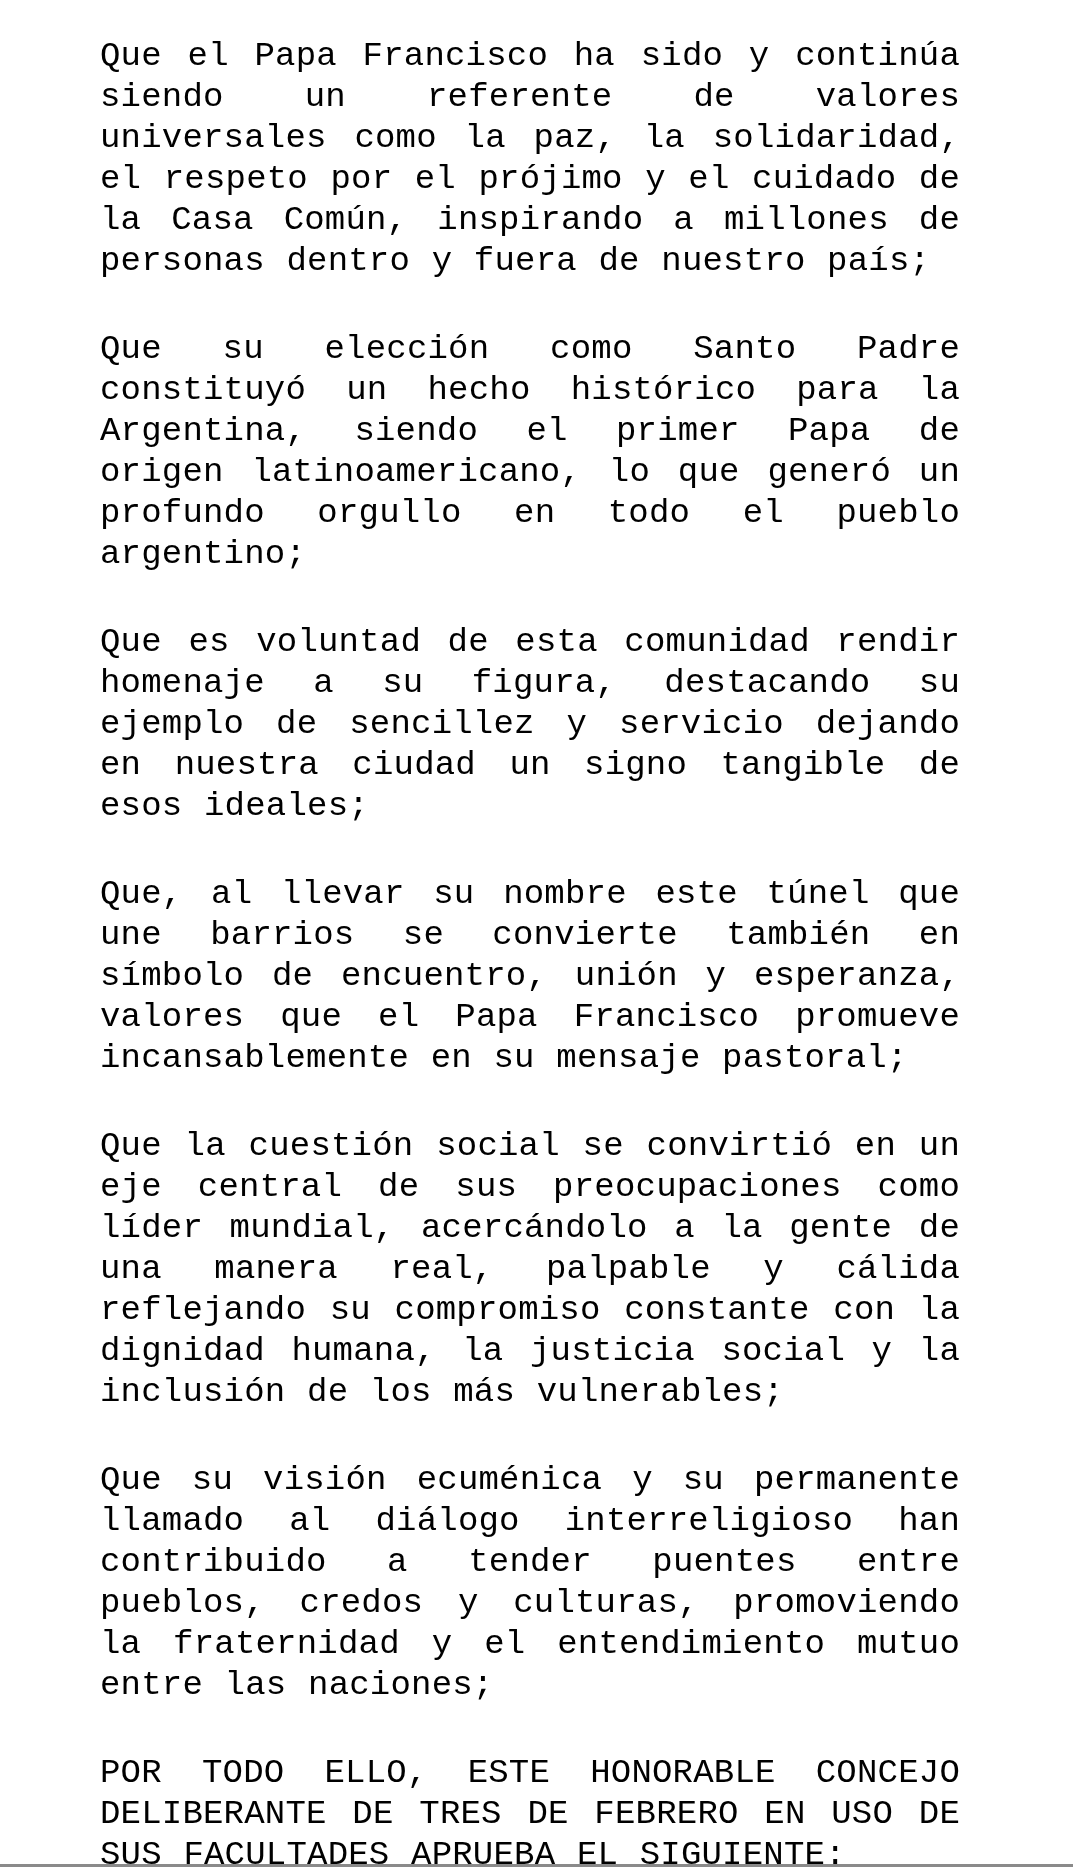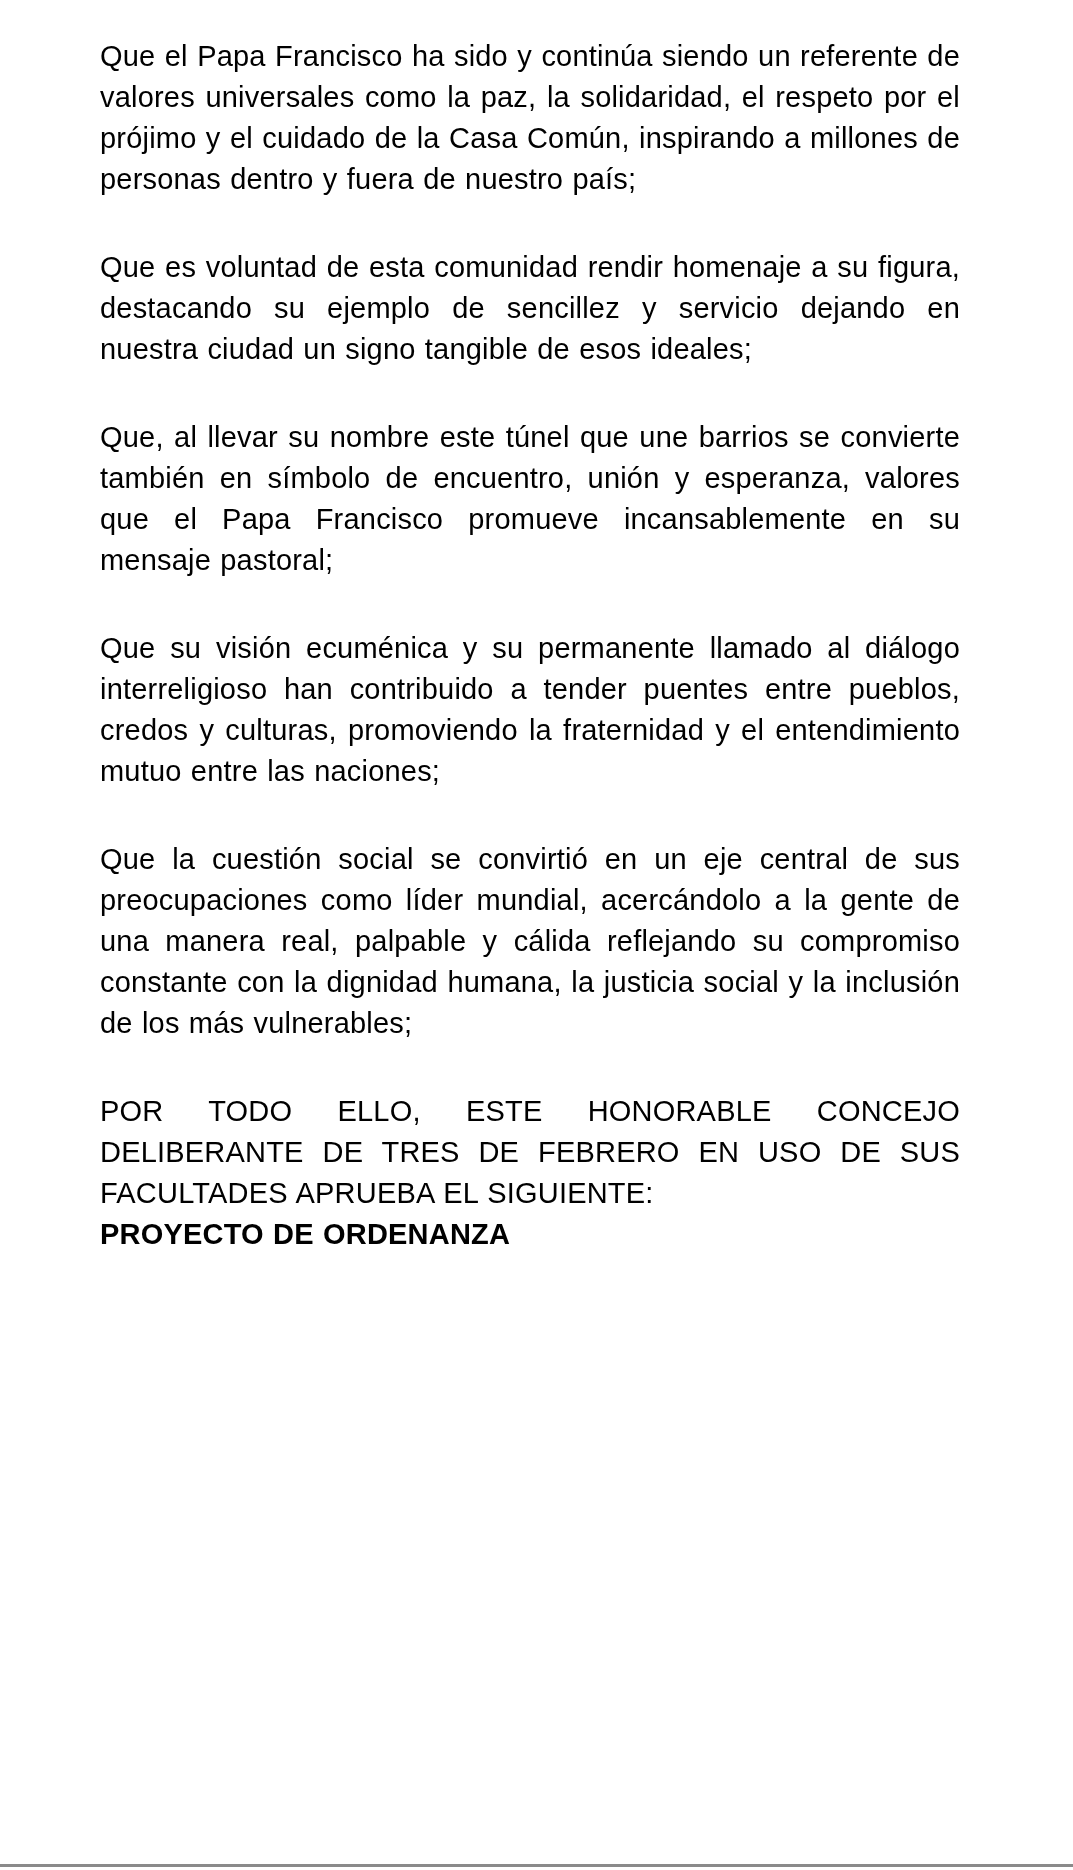--- a/index.html
+++ b/index.html
@@ -24,26 +24,27 @@
     background: #ffffff;
   }
   .text-column {
     position: absolute;
     top: 36px;
     left: 100px;
     width: 860px;
   }
   .para {
     margin: 0 0 47px 0;
-    font-size: 29px;
+    font-size: 34px;
     line-height: 41px;
     text-align: justify;
     text-justify: inter-word;
     letter-spacing: 0.2px;
     word-spacing: 1px;
+    font-family: Liberation Mono, monospace;
   }
   .para.bold {
     font-weight: bold;
   }
   .closing-title {
     font-weight: bold;
   }
   .bottom-rule {
     position: absolute;
     left: 0;
@@ -54,28 +55,29 @@
   }
 </style>
 </head>
 <body>
 
 <div class="page">
   <div class="text-column">
 
     <p class="para">Que el Papa Francisco ha sido y continúa siendo un referente de valores universales como la paz, la solidaridad, el respeto por el prójimo y el cuidado de la Casa Común, inspirando a millones de personas dentro y fuera de nuestro país;</p>
 
+    <p class="para">Que su elección como Santo Padre constituyó un hecho histórico para la Argentina, siendo el primer Papa de origen latinoamericano, lo que generó un profundo orgullo en todo el pueblo argentino;</p>
 
     <p class="para">Que es voluntad de esta comunidad rendir homenaje a su figura, destacando su ejemplo de sencillez y servicio dejando en nuestra ciudad un signo tangible de esos ideales;</p>
 
     <p class="para">Que, al llevar su nombre este túnel que une barrios se convierte también en símbolo de encuentro, unión y esperanza, valores que el Papa Francisco promueve incansablemente en su mensaje pastoral;</p>
 
+    <p class="para">Que la cuestión social se convirtió en un eje central de sus preocupaciones como líder mundial, acercándolo a la gente de una manera real, palpable y cálida reflejando su compromiso constante con la dignidad humana, la justicia social y la inclusión de los más vulnerables;</p>
+
     <p class="para">Que su visión ecuménica y su permanente llamado al diálogo interreligioso han contribuido a tender puentes entre pueblos, credos y culturas, promoviendo la fraternidad y el entendimiento mutuo entre las naciones;</p>
-
-    <p class="para">Que la cuestión social se convirtió en un eje central de sus preocupaciones como líder mundial, acercándolo a la gente de una manera real, palpable y cálida reflejando su compromiso constante con la dignidad humana, la justicia social y la inclusión de los más vulnerables;</p>
 
     <p class="para"><span>POR TODO ELLO, ESTE HONORABLE CONCEJO DELIBERANTE DE TRES DE FEBRERO EN USO DE SUS FACULTADES APRUEBA EL SIGUIENTE:</span><br><span class="closing-title">PROYECTO DE ORDENANZA</span></p>
 
 
   </div>
 
   <div class="bottom-rule"></div>
 </div>
 
 </body></html>

